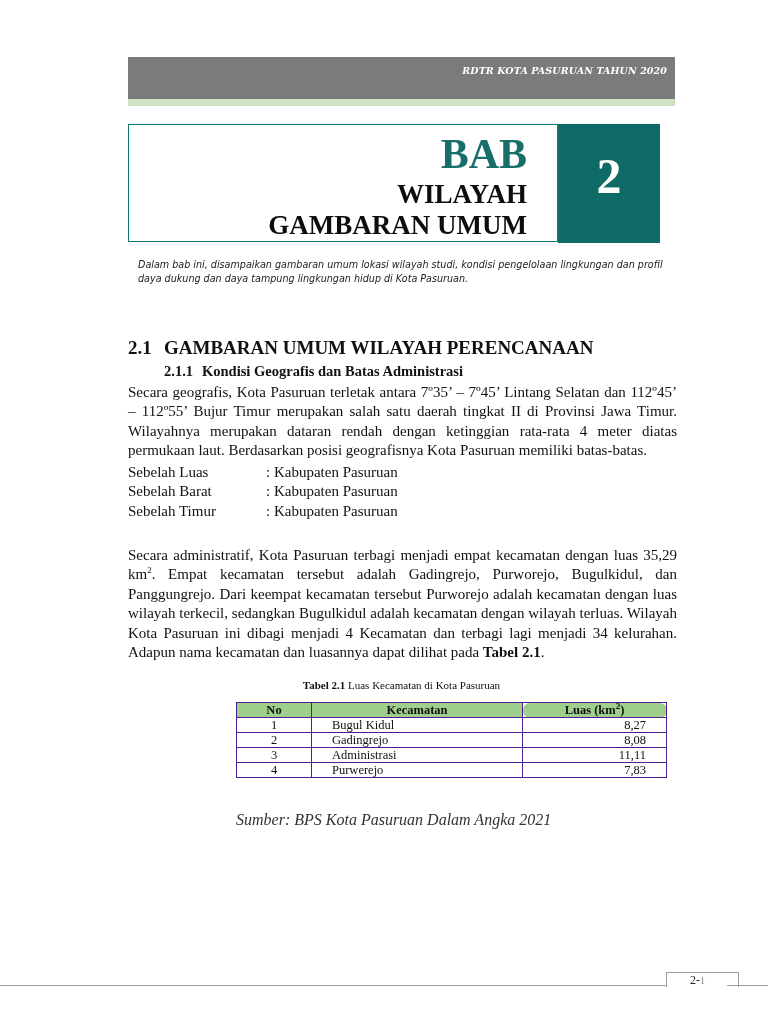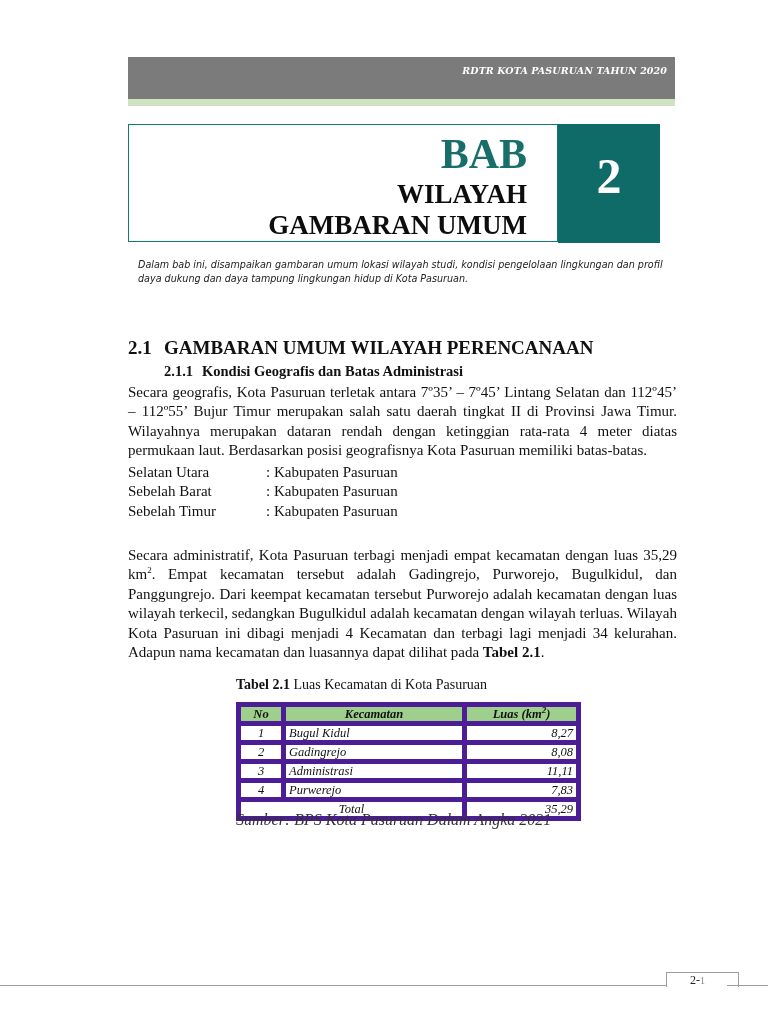--- a/index.html
+++ b/index.html
@@ -34,23 +34,23 @@
 
   .para { left:128px; width:549px; font-size:15px; line-height:19.4px; text-align:justify; }
   .p1 { top:383px; }
   .p2 { top:546px; }
   .p2 sup, .tbl sup { font-size:9px; line-height:0; }
 
   .batas { left:128px; top:463px; font-size:15px; line-height:19.4px; }
   .batas-row { display:flex; }
   .batas-row .lbl { width:138px; }
 
-  .tbl-caption { left:236px; top:677px; width:331px; text-align:left; font-size:14px; line-height:16px; }
+  .tbl-caption { left:236px; top:677px; width:331px; text-align:center; font-size:11px; line-height:16px; }
   .tbl { left:236px; top:702px; border-collapse:collapse; font-size:12.5px; line-height:13px; }
-  .tbl td, .tbl th { border:5px solid #4c1d95; padding:0 3px; height:14px;font-style:italic; }
+  .tbl td, .tbl th { border:1px solid #4c1d95; padding:0 20px; height:14px; }
   .tbl th { background:#9fcf8c; font-weight:bold; text-align:center; }
   .tbl .c-no { width:34px; text-align:center; }
   .tbl .c-kec { width:170px; text-align:left; }
   .tbl .c-luas { width:103px; text-align:right;border-radius:7px; }
   .tbl .c-total { text-align:center; }
   .source { left:236px; top:811px; font-size:16px; font-style:italic; color:#333; }
 
   
   .foot-line-l { left:0; top:985px; width:666px; height:1px; background:#9e9e9e; }
   .foot-tab { left:666px; top:972px; width:61px; height:14px; border:1px solid #9e9e9e; border-bottom:none; background:#fff;padding-left:10px; }
@@ -85,21 +85,21 @@
   <span class="num">2.1</span><span>GAMBARAN UMUM WILAYAH PERENCANAAN</span>
 </div>
 <div class="abs h3">
   <span class="num">2.1.1</span><span>Kondisi Geografis dan Batas Administrasi</span>
 </div>
 
 <div class="abs para p1">Secara geografis, Kota Pasuruan terletak antara 7º35’ – 7º45’ Lintang Selatan dan 112º45’ – 112º55’ Bujur Timur merupakan salah satu daerah tingkat II di Provinsi Jawa Timur. Wilayahnya merupakan dataran rendah dengan ketinggian rata-rata 4 meter diatas permukaan laut. Berdasarkan posisi geografisnya Kota Pasuruan memiliki batas-batas.</div>
 
 <div class="abs batas">
   <div class="batas-row">
-    <span class="lbl">Selatan Utara</span>
+    <span class="lbl">Sebelah Luas</span>
     <span>: Kabupaten Pasuruan</span>
   </div>
   <div class="batas-row">
     <span class="lbl">Sebelah Barat</span>
     <span>: Kabupaten Pasuruan</span>
   </div>
   <div class="batas-row">
     <span class="lbl">Sebelah Timur</span>
     <span>: Kabupaten Pasuruan</span>
   </div>
@@ -129,24 +129,20 @@
   <tr>
     <td class="c-no">3</td>
     <td class="c-kec">Administrasi</td>
     <td class="c-luas">11,11</td>
   </tr>
   <tr>
     <td class="c-no">4</td>
     <td class="c-kec">Purwerejo</td>
     <td class="c-luas">7,83</td>
   </tr>
-  <tr>
-    <td colspan="2" class="c-total">Total</td>
-    <td class="c-luas">35,29</td>
-  </tr>
 </tbody>
   </table>
 <div class="abs source">Sumber: BPS Kota Pasuruan Dalam Angka 2021</div>
 
 <div class="abs foot-line-l"></div>
 <div class="abs foot-tab">
   <div class="abs page-num"><span>2-</span><span class="sub">1</span></div>
 </div>
 <div class="abs foot-line-r"></div>
 

